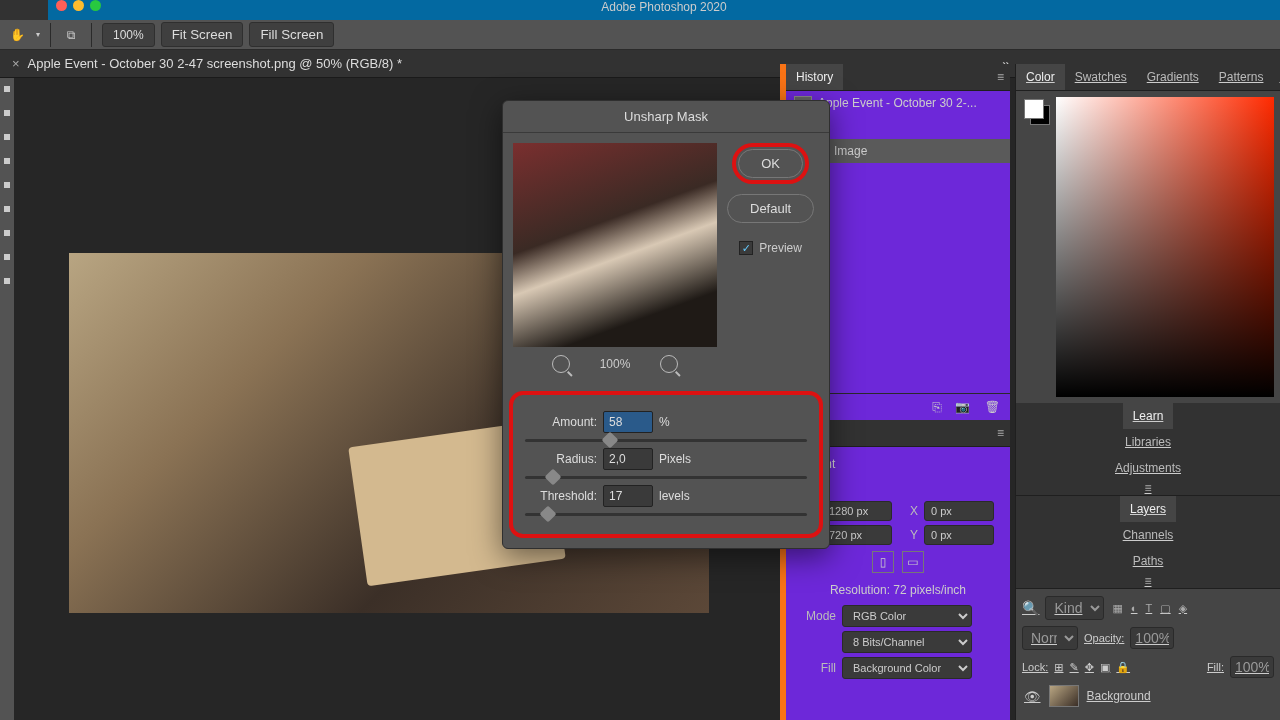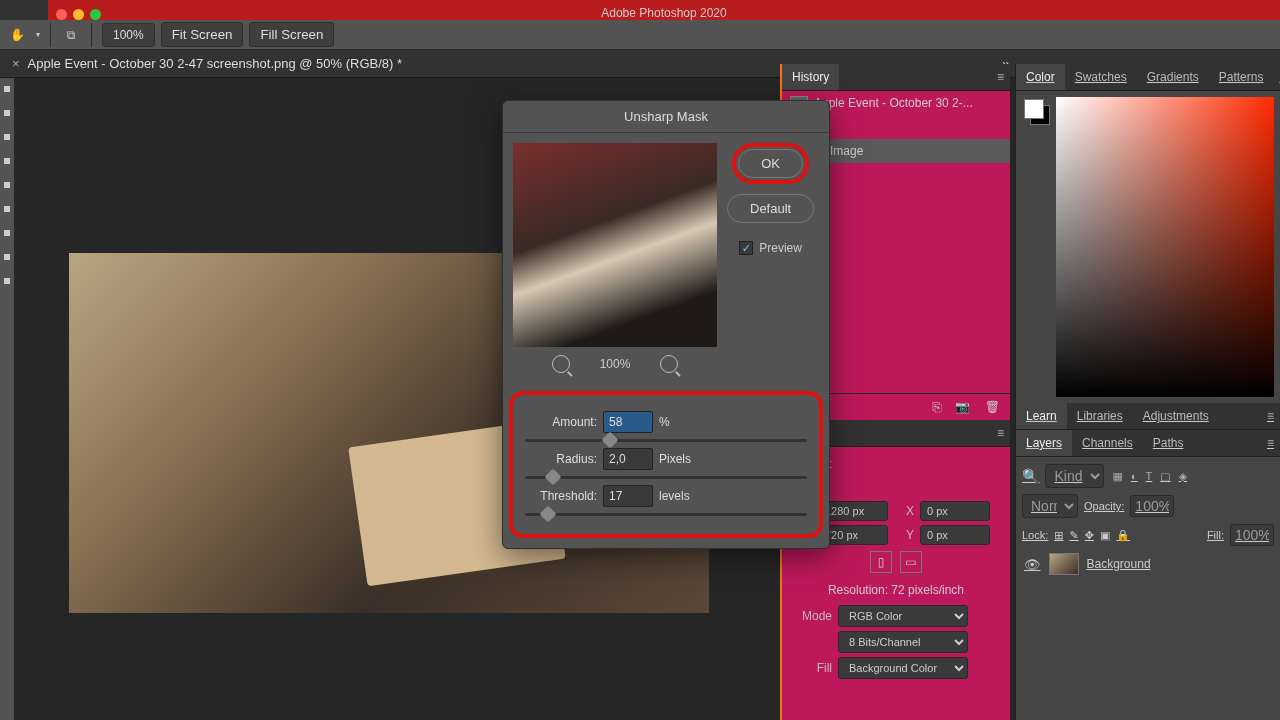--- a/index.html
+++ b/index.html
@@ -1,18 +1,18 @@
 <!DOCTYPE html>
 <html><head>
 <meta charset="utf-8">
 <style>
 * { margin: 0; padding: 0; box-sizing: border-box; font-family: -apple-system, "Helvetica Neue", Arial, sans-serif; }
 body { background: #323232; color: #ccc; font-size: 12px; width: 1280px; height: 720px; overflow: hidden; position: relative; }
 
-.titlebar { height: 20px; background: #b91c1c; display: flex; align-items: flex-end; justify-content: center; position: relative; margin-left: 48px; }
+.titlebar { height: 20px; background: #0369a1; display: flex; align-items: flex-start; justify-content: center; position: relative; margin-left: 48px; }
 .traffic { position: absolute; left: 8px; display: flex; gap: 6px; }
 .traffic span { width: 11px; height: 11px; border-radius: 50%; }
 .traffic .r { background: #ff5f57; }
 .traffic .y { background: #febc2e; }
 .traffic .g { background: #28c840; }
 
 .optbar { height: 30px; background: #535353; display: flex; align-items: center; padding: 0 8px; gap: 6px; border-bottom: 1px solid #2a2a2a; }
 .tool-icon { width: 20px; height: 20px; display: flex; align-items: center; justify-content: center; }
 .dropdown-arrow { font-size: 8px; margin-left: 2px; }
 .divider { width: 1px; height: 24px; background: #2a2a2a; margin: 0 4px; }
@@ -36,37 +36,37 @@
 .ptab { padding: 6px 10px; font-size: 12px; color: #bbb; cursor: pointer; }
 .ptab.active { background: #454545; color: #eee; }
 .ptab-spacer { flex: 1; }
 .panel-menu { padding: 0 6px; color: #aaa; }
 
 .color-picker { height: 300px; background: linear-gradient(to bottom, rgba(0,0,0,0) 0%, #000 100%), linear-gradient(to right, #fff 0%, #ff2a00 100%); position: relative; margin: 6px; }
 .swatch-stack { position: absolute; left: -24px; top: 2px; }
 .swatch-stack .sw { width: 20px; height: 20px; background: #fff; border: 1px solid #777; position: absolute; }
 .swatch-stack .sw.b { left: 6px; top: 6px; background: #000; }
 
-.mid-panels { width: 230px; position: absolute; left: 780px; top: 64px; bottom: 0; background: #be185d; border-left:2px solid #f97316; }
+.mid-panels { width: 230px; position: absolute; left: 780px; top: 64px; bottom: 0; background: #6d28d9; border-left:6px solid #f97316; }
 .history-list { font-size: 12px; }
 .hist-item { padding: 5px 8px; display:flex; align-items:center; gap:6px; }
 .hist-item .thumb{ width:18px; height:14px; background:#666; border:1px solid #888;}
 .hist-item.sel { background: #5a5a5a; }
 .hist-icons { display:flex; justify-content:flex-end; gap:14px; padding:6px 10px; color:#ccc; border-top:1px solid #2a2a2a;}
 
 .props { padding: 6px 10px; font-size: 12px; }
 .props .row { display: flex; align-items: center; gap: 6px; margin: 4px 0; }
 .props label { width: 20px; text-align: right; color: #bbb; }
 .props input, .props select { background: #3a3a3a; border: 1px solid #2a2a2a; color: #ccc; padding: 3px 6px; width: 70px; border-radius: 3px; font-size: 11px; }
 .props select { width: 130px; }
 .props .mode-row label{ width:auto; }
 .orient-icons { display:flex; gap:8px; justify-content:center; margin:6px 0;}
 .orient-icons .ic{ width:22px; height:22px; border:1px solid #777; display:flex; align-items:center; justify-content:center;}
 
-.learn-row, .layers-row { display: flex; background: #323232; }
+.learn-row, .layers-row { display: flex; background: #323232; flex-direction: column; }
 .layers-body { padding: 4px 6px; }
 .layer-controls { display:flex; align-items:center; gap:6px; padding:3px 0; font-size:11px;}
 .layer-controls select, .layer-controls input { background:#3a3a3a; border:1px solid #2a2a2a; color:#999; padding:2px 4px; border-radius:3px; font-size:14px;}
 .layer-item { display:flex; align-items:center; gap:8px; padding:4px 2px; }
 .layer-item .eye{ font-size:13px;}
 .layer-item .lthumb{ width:30px; height:22px; background: linear-gradient(135deg,#b8a582,#3b2f27); border:1px solid #777;}
 .layer-icons { display:flex; gap:8px; padding:4px 2px; color:#aaa; font-size:11px;}
 
 .dialog { position: absolute; left: 502px; top: 100px; width: 328px; background: #535353; border: 1px solid #2f2f2f; border-radius: 6px; box-shadow: 0 8px 30px rgba(0,0,0,.5); z-index: 50; }
 .dialog-title { text-align: center; padding: 8px; font-size: 13px; color: #ddd; border-bottom: 1px solid #3a3a3a; }

